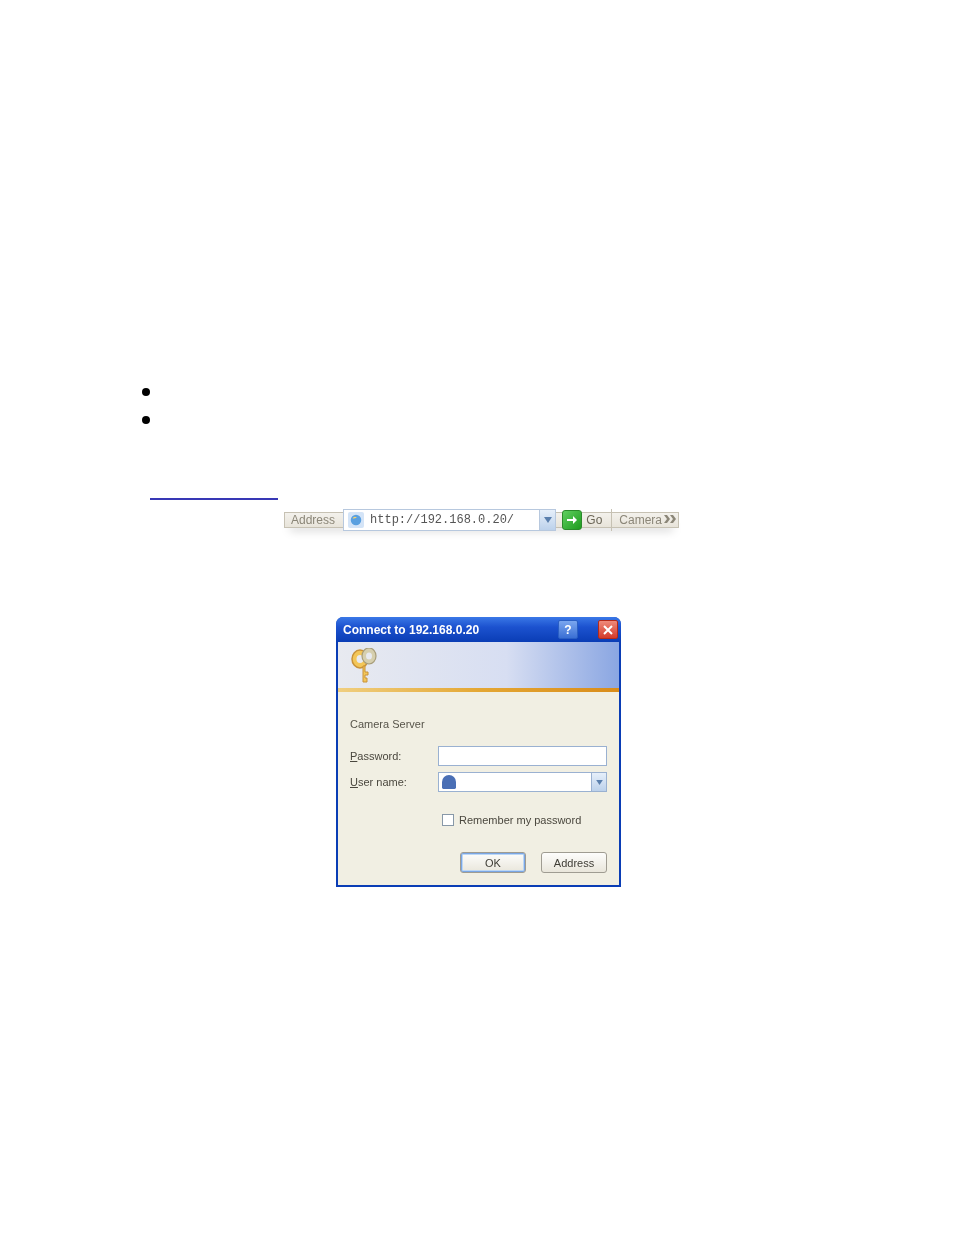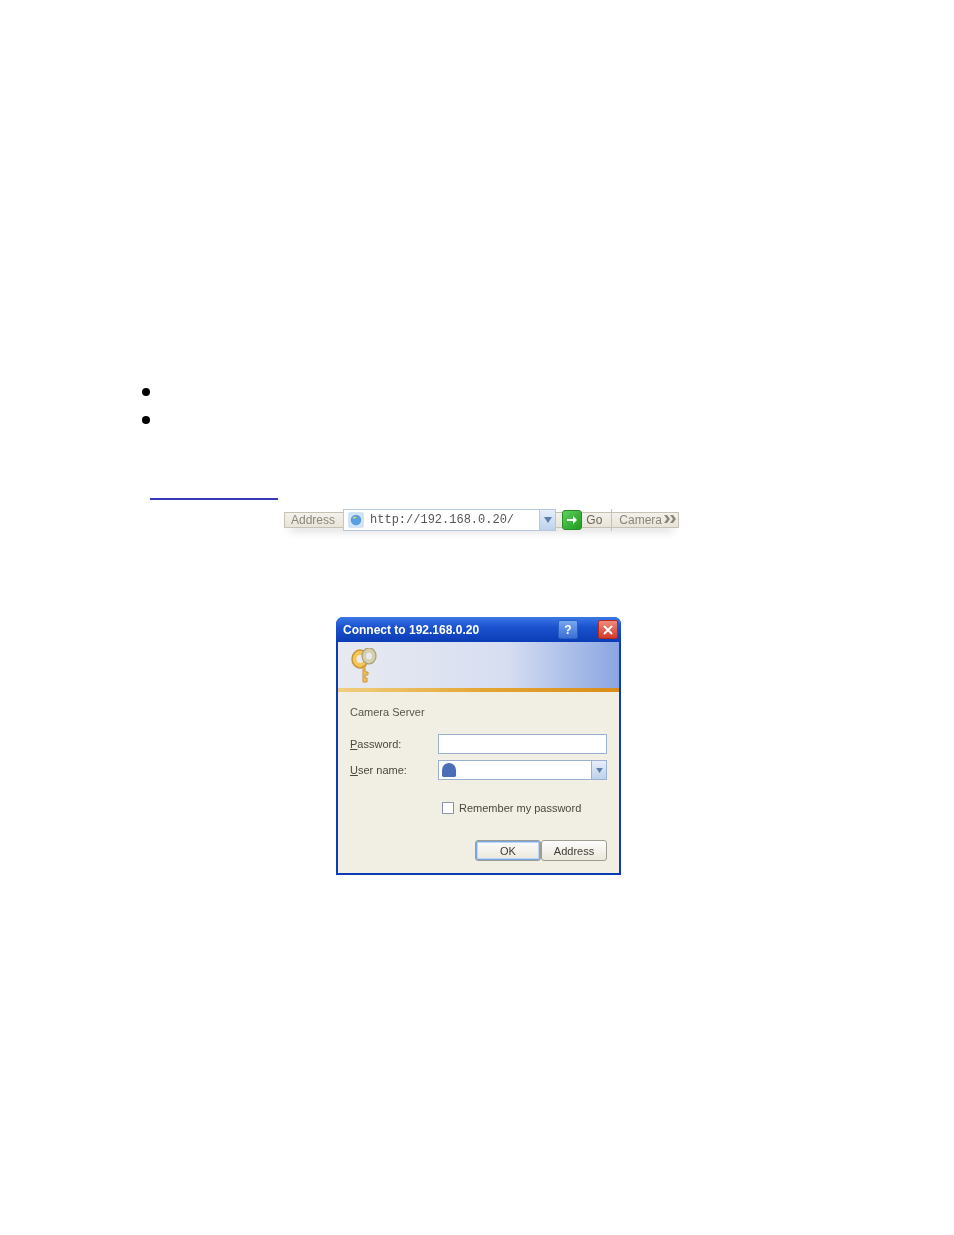--- a/index.html
+++ b/index.html
@@ -109,21 +109,21 @@
       height: 50px;
       background: linear-gradient(90deg,#e8eaf0 0%,#d7def2 60%,#8aa6e2 100%);
       position: relative;
       border-bottom: 4px solid;
       border-image: linear-gradient(90deg,#f0cf80,#e4a734,#d98c1a) 1;
     }
     .key-icon {
       position: absolute; left: 10px; top: 6px; width: 32px; height: 38px;
     }
     .dlg-content { padding: 14px 12px 12px 12px; }
-    .realm { color: #57544a; margin-bottom: 16px; }
+    .realm { color: #57544a; margin-bottom: 16px; margin-top: 12px; }
     .row { display: flex; align-items: center; margin-bottom: 6px; }
     .row-label { width: 88px; color: #4a473e; }
     .row-label .ul { text-decoration: underline; }
     .fld {
       flex: 1; height: 20px;
       background: #fff; border: 1px solid #9ab1d1;
       display: flex; align-items: center;
     }
     .combo .person {
       width: 14px; height: 14px; margin-left: 3px;
@@ -131,21 +131,21 @@
     }
     .combo .dd {
       width: 15px; height: 18px; margin-left: auto;
       background: linear-gradient(#e6effa,#bcd1eb);
       border-left: 1px solid #9ab1d1;
       display: flex; align-items: center; justify-content: center;
       color: #5a7fad; font-size: 8px;
     }
     .remember-row { display: flex; align-items: flex-end; margin: 22px 0 26px 92px; color: #4a473e; }
     .cb { width: 12px; height: 12px; background: #fff; border: 1px solid #8898a8; margin-right: 5px; }
-    .btn-row { display: flex; justify-content: flex-end; gap: 0; }
+    .btn-row { display: flex; justify-content: flex-end; gap: 15px; }
     .dlg-btn {
       width: 66px; height: 21px;
       background: linear-gradient(#fdfdfc,#e9e6db);
       border: 1px solid #9f9c92; border-radius: 3px;
       color: #3e3c35;
       display: flex; align-items: center; justify-content: center;
     }
     .dlg-btn.primary { box-shadow: 0 0 0 1px #7aa6e4 inset, 0 0 0 2px #bcd7f5 inset; }
   </style>
 </head>

